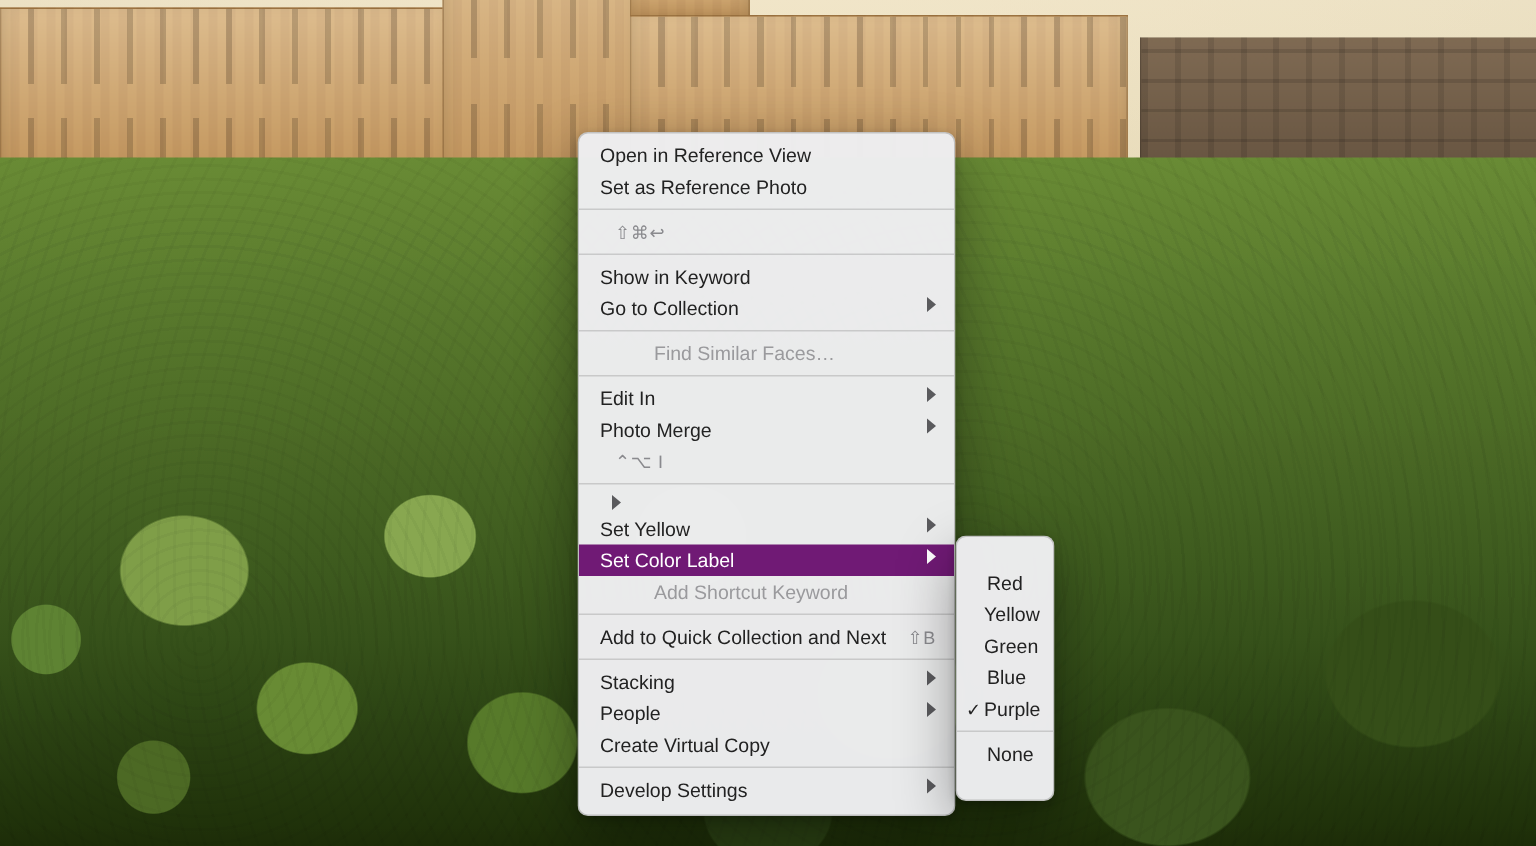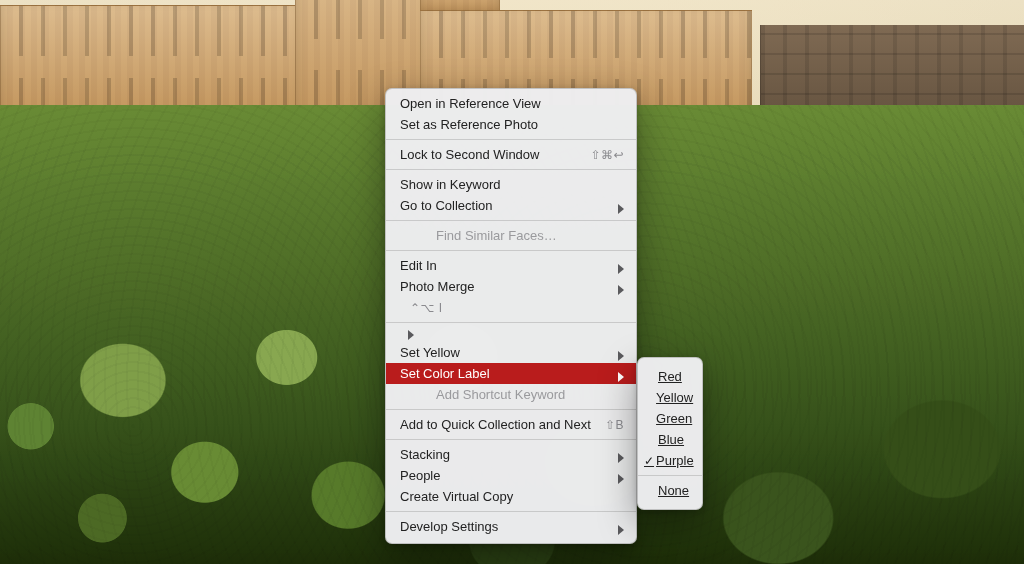--- a/index.html
+++ b/index.html
@@ -118,28 +118,28 @@
     background: rgba(238,238,240,.98);
     border: 1px solid rgba(0,0,0,.18);
     border-radius: 7px;
     box-shadow: 0 14px 38px rgba(0,0,0,.38), 0 2px 6px rgba(0,0,0,.2);
     padding: 4px 0 6px 0;
     -webkit-font-smoothing: antialiased;
   }
   .menu .item {
     position: relative;
     display: flex;
-    align-items: flex-end;
+    align-items: flex-start;
     padding: 2.5px 12px 2.5px 14px;
     line-height: 16px;
     white-space: nowrap;
     cursor: default;
   }
   .menu .item.sel {
-    background: #b91c1c;
+    background: #701a75;
     color: #fff;
   }
   .menu .item.disabled { color: #9a9a9d; margin-left: 36px; }
   .menu .label { flex: 1 1 auto; }
   .menu .shortcut {
     margin-left: 10px;
     color: #8a8a8e;
     font-size: 12px;
     letter-spacing: .5px;
   }
@@ -164,22 +164,21 @@
   
   .submenu {
     position: absolute;
     left: 637px;     
     top:  357px;     
     width: 64px;
     background: rgba(238,238,240,.98);
     border: 1px solid rgba(0,0,0,.18);
     border-radius: 7px;
     box-shadow: 0 14px 38px rgba(0,0,0,.38), 0 2px 6px rgba(0,0,0,.2);
-    padding: 8px 0;
-    text-decoration: underline;
+    padding: 20px 0;
   }
   .submenu .sitem {
     display: flex;
     align-items: center;
     padding: 2.5px 10px 2.5px 6px;
     line-height: 16px;
     cursor: default;
   }
   .submenu .check {
     width: 12px;
@@ -221,21 +220,20 @@
 
 <div class="menu" id="context-menu">
     <div class="item">
       <span class="label">Open in Reference View</span>
     </div>
     <div class="item">
       <span class="label">Set as Reference Photo</span>
     </div>
     <div class="sep"></div>
     <div class="item">
-      <span class="label">Lock to Second Window</span>
       <span class="shortcut">⇧⌘↩</span>
     </div>
     <div class="sep"></div>
     <div class="item">
       <span class="label">Show in Keyword</span>
     </div>
     <div class="item">
       <span class="label">Go to Collection</span>
       <span class="chev"></span>
     </div>

